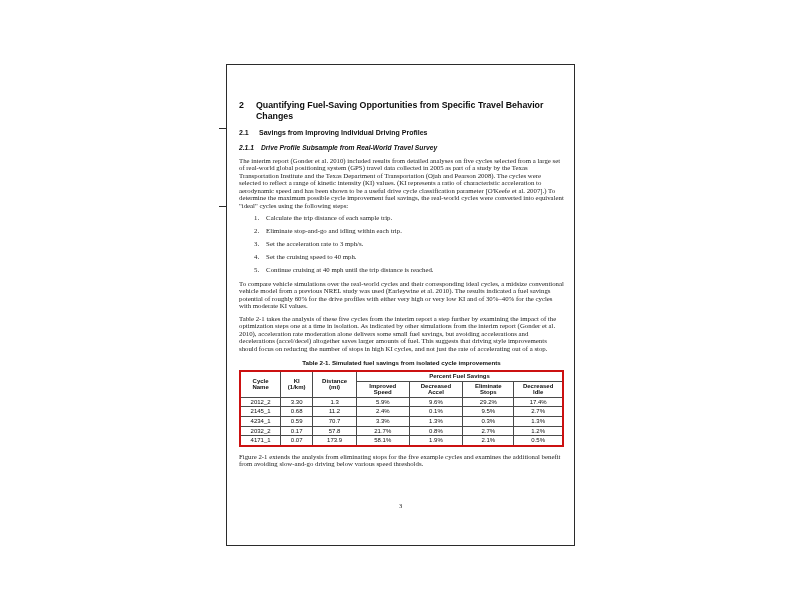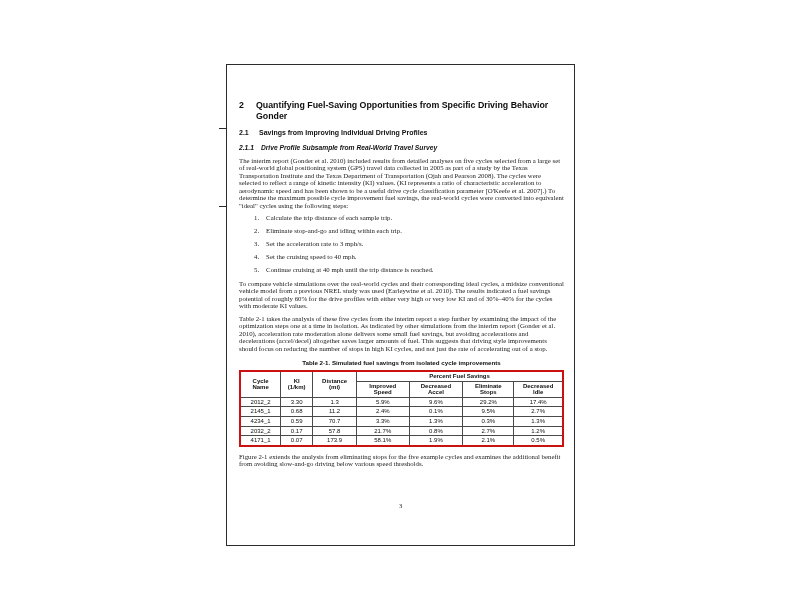--- a/index.html
+++ b/index.html
@@ -39,21 +39,21 @@
 
 <div class="canvas">
   <div class="page">
     <div class="tick tick1"></div>
     <div class="tick tick2"></div>
 
     <div class="content">
 
       <div class="h1">
         <span class="num">2</span>
-        <span class="txt">Quantifying Fuel-Saving Opportunities from Specific Driving Behavior Gonder</span>
+        <span class="txt">Quantifying Fuel-Saving Opportunities from Specific Travel Behavior Changes</span>
       </div>
 
       <div class="h2">
         <span class="num">2.1</span>
         <span class="txt">Savings from Improving Individual Driving Profiles</span>
       </div>
 
       <div class="h3">
         <span class="num">2.1.1</span>
         <span class="txt">Drive Profile Subsample from Real-World Travel Survey</span>

